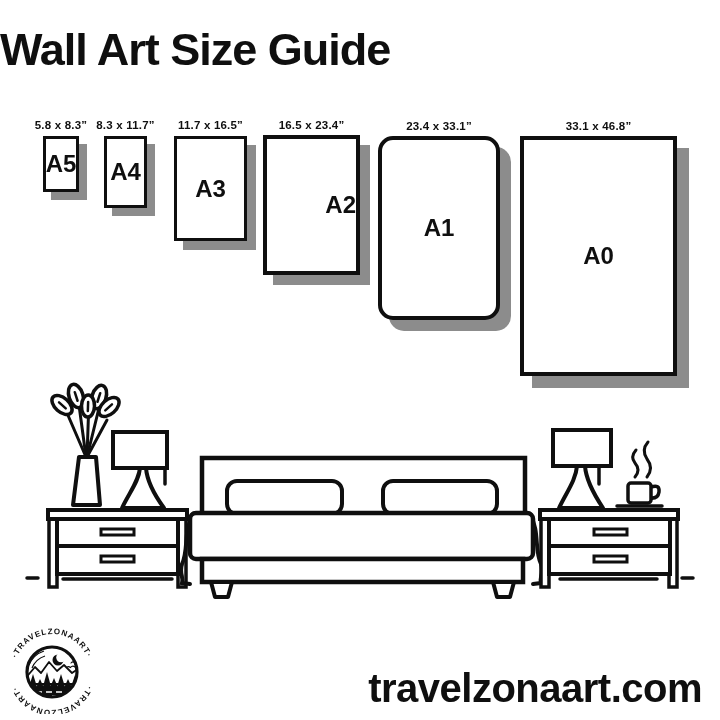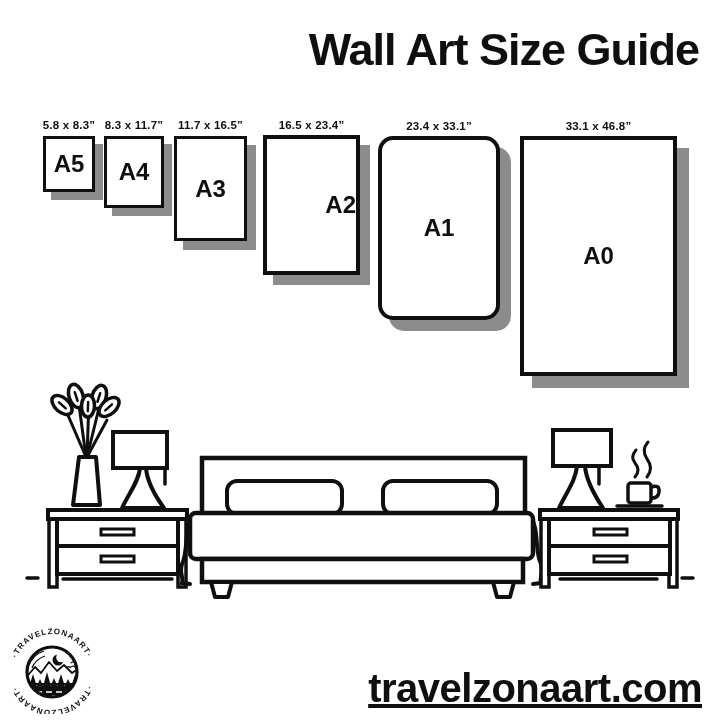--- a/index.html
+++ b/index.html
@@ -2,45 +2,45 @@
 <html><head>
 <meta charset="utf-8">
 <style>
   html,body{margin:0;padding:0;}
   body{
     width:720px;height:720px;position:relative;overflow:hidden;
     background:#ffffff;color:#0f0f0f;
     font-family:"Liberation Sans","DejaVu Sans",sans-serif;
   }
   .title{
-    position:absolute;top:24px;left:11px;width:688px;text-align:right;
+    position:absolute;top:24px;left:0;width:688px;text-align:left;
     font-size:45px;font-weight:bold;letter-spacing:-1px;color:#0f0f0f;
   }
   .size-box{
     position:absolute;background:#ffffff;border:3px solid #0f0f0f;
     box-sizing:border-box;display:flex;align-items:center;justify-content:center;
   }
   .size-code{font-weight:bold;font-size:24px;color:#0f0f0f;letter-spacing:0;}
   .size-dim{
     position:absolute;bottom:calc(100% + 8px);left:50%;transform:translateX(-50%);
     white-space:nowrap;font-size:11.5px;font-weight:bold;color:#0f0f0f;letter-spacing:.2px;
   }
-  .a5{left:43px;top:136px;width:52px;height:56px;box-shadow:8px 8px 0 #8c8c8c;}
-  .a4{left:104px;top:136px;width:60px;height:72px;box-shadow:8px 8px 0 #8c8c8c;}
+  .a5{left:43px;top:136px;width:36px;height:56px;box-shadow:8px 8px 0 #8c8c8c;}
+  .a4{left:104px;top:136px;width:43px;height:72px;box-shadow:8px 8px 0 #8c8c8c;}
   .a3{left:174px;top:136px;width:73px;height:105px;box-shadow:9px 9px 0 #8c8c8c;align-items:center;}
   .a2{left:263px;top:135px;width:97px;height:140px;border-width:4px;box-shadow:10px 10px 0 #8c8c8c;justify-content:flex-end;}
   .a1{left:378px;top:136px;width:122px;height:184px;border-width:4px;box-shadow:11px 11px 0 #8c8c8c;border-radius:15px;}
   .a0{left:520px;top:136px;width:157px;height:240px;border-width:4px;box-shadow:12px 12px 0 #8c8c8c;align-items:center;}
   .bedroom{position:absolute;left:0;top:380px;width:720px;height:225px;}
   .logo{position:absolute;left:6px;top:622px;width:92px;height:92px;}
   .logo text{font-family:"Liberation Sans","DejaVu Sans",sans-serif;font-weight:bold;
     font-size:8px;letter-spacing:1px;fill:#0f0f0f;}
   .website{
     position:absolute;right:18px;top:666px;font-size:40px;font-weight:bold;
-    letter-spacing:-0.5px;color:#0f0f0f;white-space:nowrap;text-decoration:underline;
+    letter-spacing:-0.5px;color:#0f0f0f;white-space:nowrap;
   }
   svg .ln{stroke:#0f0f0f;fill:none;stroke-linecap:round;}
   svg .fw{stroke:#0f0f0f;fill:#ffffff;}
 </style>
 </head>
 <body>
 
 <div class="title">Wall Art Size Guide</div>
 
 <div class="size-box a5">

